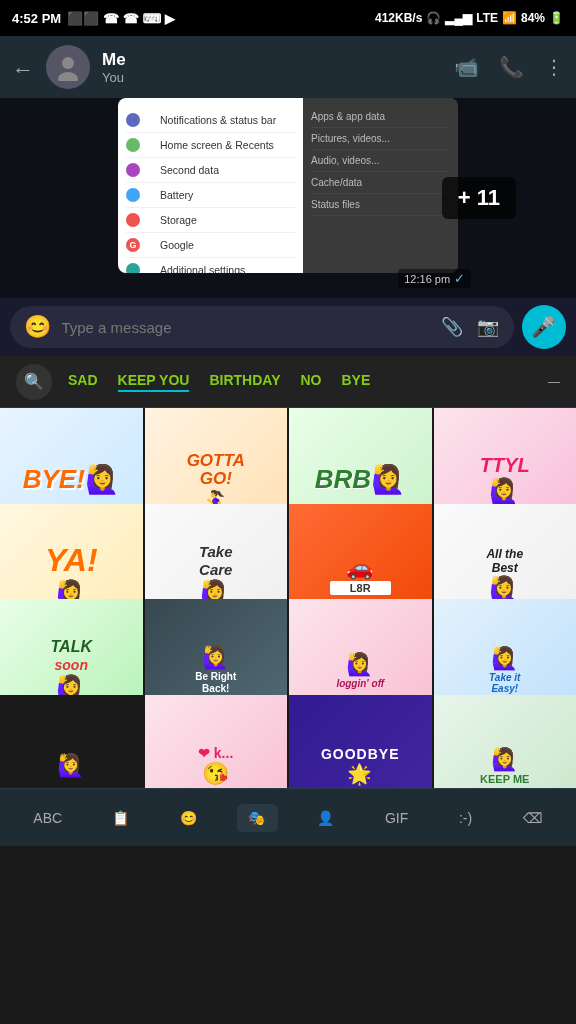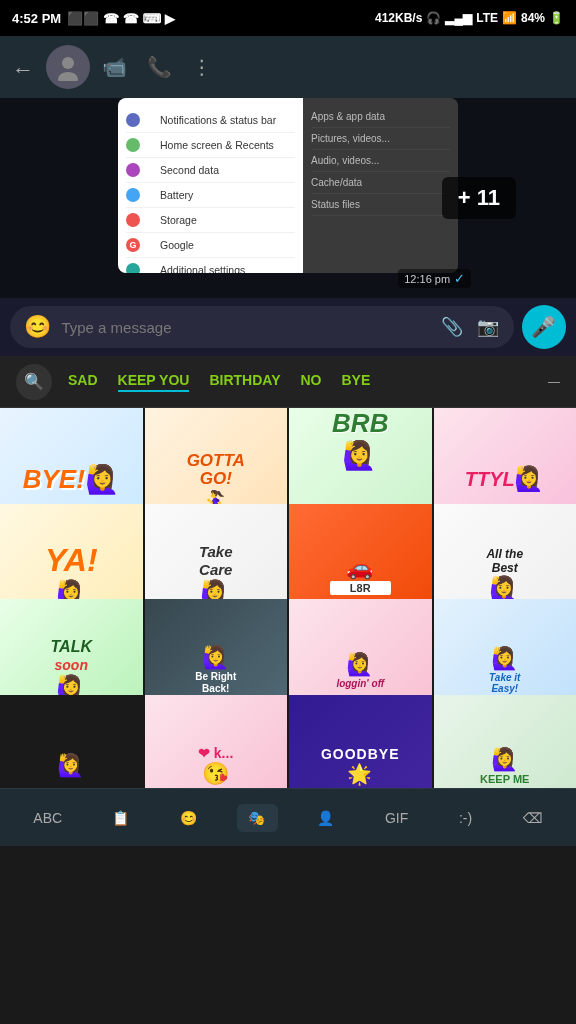--- a/index.html
+++ b/index.html
@@ -309,20 +309,24 @@
 </div>
 
 <div class="chat-header">
   <span class="back-btn">←</span>
   <div class="avatar">
     <svg width="28" height="28" viewBox="0 0 28 28">
       <circle cx="14" cy="10" r="6" fill="#888"></circle>
       <ellipse cx="14" cy="26" rx="10" ry="7" fill="#888"></ellipse>
     </svg>
   </div>
+  <div class="chat-info">
+    <div class="chat-name">Me</div>
+    <div class="chat-sub">You</div>
+  </div>
   <div class="header-icons">
     <span>📹</span>
     <span>📞</span>
     <span>⋮</span>
   </div>
 </div>
 
 <div class="chat-area">
   <div class="screenshot-overlay">
     <div class="settings-panel">
@@ -403,27 +407,27 @@
         <span style="font-size:28px">🙋‍♀️</span>
       </div>
     </div>
     <div class="sticker-cell s-gotta">
       <div style="display:flex;flex-direction:column;align-items:center;justify-content:center;height:100%;width:100%;padding:4px">
         <span class="s-gotta-text">GOTTA<br>GO!</span>
         <span style="font-size:28px">🏃‍♀️</span>
       </div>
     </div>
     <div class="sticker-cell s-brb">
-      <div style="display:flex;flex-direction:column;align-items:center;justify-content:flex-start;height:100%;width:100%;">
+      <div style="display:flex;flex-direction:row;align-items:center;justify-content:center;height:100%;width:100%;">
         <span class="s-brb-text">BRB</span>
         <span style="font-size:28px">🙋‍♀️</span>
       </div>
     </div>
     <div class="sticker-cell s-ttyl">
-      <div style="display:flex;align-items:center;justify-content:center;height:100%;width:100%;padding:4px">
+      <div style="display:flex;flex-direction:column;align-items:center;justify-content:center;height:100%;width:100%;padding:4px">
         <span class="s-ttyl-text">TTYL</span>
         <span style="font-size:24px">🙋‍♀️</span>
       </div>
     </div>
 
     <div class="sticker-cell s-ya">
       <div style="display:flex;flex-direction:column;align-items:center;justify-content:center;height:100%;width:100%;padding:4px">
         <span style="font-size:32px;font-weight:900;color:#ff6f00;font-style:italic">YA!</span>
         <span style="font-size:24px">🙋‍♀️</span>
       </div>

